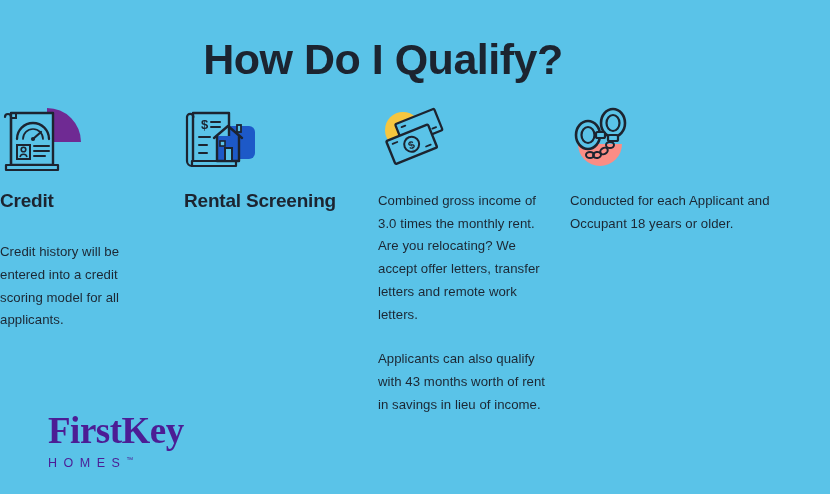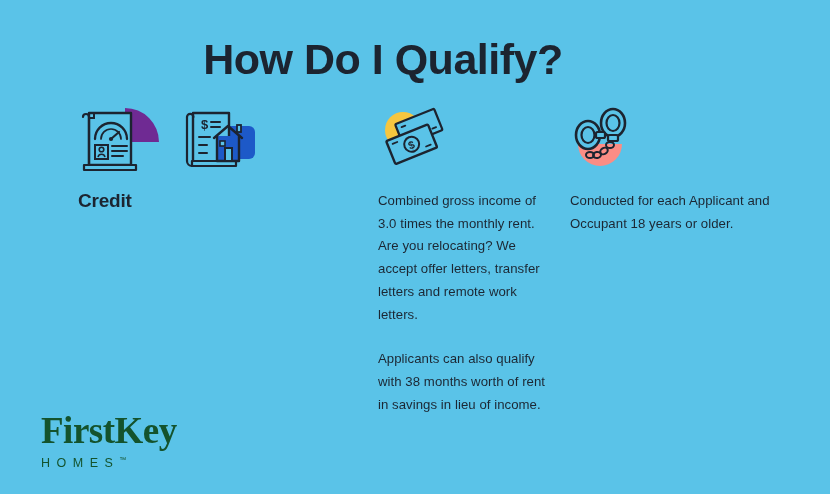--- a/index.html
+++ b/index.html
@@ -44,21 +44,21 @@
     left: 0;
     width: 830px;
     display: flex;
     align-items: flex-start;
   }
 
   .col {
     position: relative;
     padding-right: 14px;
   }
-  .col-0 { width: 178px; padding-left: 78px; }
+  .col-0 { width: 178px; }
   .col-1 { width: 196px; padding-left: 6px; }
   .col-2 { width: 196px; padding-left: 4px; }
   .col-3 { width: 260px; padding-left: 0px; }
 
   
   .icon-wrap {
     position: relative;
     height: 70px;
     width: 86px;
     margin-bottom: 16px;
@@ -85,23 +85,23 @@
     font-size: 13.2px;
     line-height: 1.72;
     color: #1c2733;
     letter-spacing: 0.05px;
   }
   .col-body + .col-body { margin-top: 22px; }
 
   
   .logo {
     position: absolute;
-    left: 41px;
+    left: 48px;
     bottom: 24px;
-    color: #14532d;
+    color: #4c1d95;
   }
   .logo-word {
     font-family: "Liberation Serif", serif;
     font-size: 37px;
     font-weight: 700;
     line-height: 1;
     letter-spacing: -0.5px;
   }
   .logo-sub {
     font-family: "Liberation Sans", sans-serif;
@@ -148,20 +148,21 @@
           <rect x="17" y="41" width="13" height="14" fill="#5ac3e8" stroke="#1c2430" stroke-width="2"></rect>
           <circle cx="23.5" cy="45.5" r="2.3" fill="none" stroke="#1c2430" stroke-width="1.6"></circle>
           <path d="M20 53 a3.6 3.6 0 0 1 7 0" fill="none" stroke="#1c2430" stroke-width="1.6"></path>
 
           <line x1="34" y1="42" x2="49" y2="42" stroke="#1c2430" stroke-width="2" stroke-linecap="round"></line>
           <line x1="34" y1="47" x2="49" y2="47" stroke="#1c2430" stroke-width="2" stroke-linecap="round"></line>
           <line x1="34" y1="52" x2="45" y2="52" stroke="#1c2430" stroke-width="2" stroke-linecap="round"></line>
         </svg>
       </div>
       <div class="col-heading">Credit</div>
+      <div class="col-body">Credit history will be entered into a credit scoring model for all applicants.</div>
     </div>
 
     <div class="col col-1">
       <div class="icon-wrap">
         <svg width="86" height="70" viewBox="0 0 86 70">
 
           <rect x="38" y="22" width="33" height="33" rx="6" fill="#1d59c8"></rect>
 
           <path d="M9 9 h36 v52 h-36 z" fill="#5ac3e8" stroke="#1c2430" stroke-width="2.4" stroke-linejoin="round"></path>
           <path d="M3 13 a3.2 3.2 0 0 1 6.4 0" fill="none" stroke="#1c2430" stroke-width="2.2" stroke-linecap="round"></path>
@@ -176,20 +177,21 @@
           <line x1="15" y1="41" x2="23" y2="41" stroke="#1c2430" stroke-width="2" stroke-linecap="round"></line>
           <line x1="15" y1="49" x2="23" y2="49" stroke="#1c2430" stroke-width="2" stroke-linecap="round"></line>
 
           <path d="M30 34 L44 22 L58 34" fill="none" stroke="#1c2430" stroke-width="2.4" stroke-linecap="round" stroke-linejoin="round"></path>
           <path d="M33 32 v25 h22 v-25" fill="#1d59c8" stroke="#1c2430" stroke-width="2.4" stroke-linejoin="round"></path>
           <rect x="53" y="21" width="4" height="7" fill="#5ac3e8" stroke="#1c2430" stroke-width="1.8"></rect>
           <rect x="41" y="44" width="7" height="13" fill="#5ac3e8" stroke="#1c2430" stroke-width="2"></rect>
           <rect x="36" y="37" width="5" height="5" fill="#5ac3e8" stroke="#1c2430" stroke-width="1.6"></rect>
         </svg>
       </div>
+      <div class="col-heading">Rental Screening</div>
     </div>
 
     <div class="col col-2">
       <div class="icon-wrap">
         <svg width="86" height="70" viewBox="0 0 86 70">
 
           <circle cx="25" cy="26" r="18" fill="#f6c63f"></circle>
 
           <g transform="rotate(-22 42 34)">
             <rect x="24" y="12" width="42" height="23" rx="1.5" fill="#5ac3e8" stroke="#1c2430" stroke-width="2.2"></rect>
@@ -200,21 +202,21 @@
           <g transform="rotate(-22 36 42)">
             <rect x="12" y="27" width="45" height="25" rx="1.5" fill="#5ac3e8" stroke="#1c2430" stroke-width="2.4"></rect>
             <circle cx="34.5" cy="39.5" r="7.5" fill="#5ac3e8" stroke="#1c2430" stroke-width="2"></circle>
             <text x="31" y="44" font-family="Liberation Sans, sans-serif" font-size="11" font-weight="700" fill="#1c2430">$</text>
             <line x1="17" y1="32" x2="22" y2="32" stroke="#1c2430" stroke-width="1.8" stroke-linecap="round"></line>
             <line x1="47" y1="47" x2="52" y2="47" stroke="#1c2430" stroke-width="1.8" stroke-linecap="round"></line>
           </g>
         </svg>
       </div>
       <div class="col-body">Combined gross income of 3.0 times the monthly rent. Are you relocating? We accept offer letters, transfer letters and remote work letters.</div>
-      <div class="col-body">Applicants can also qualify with 38 months worth of rent in savings in lieu of income.</div>
+      <div class="col-body">Applicants can also qualify with 43 months worth of rent in savings in lieu of income.</div>
     </div>
 
     <div class="col col-3">
       <div class="icon-wrap">
         <svg width="86" height="70" viewBox="0 0 86 70">
 
           <path d="M8 40 A22 22 0 0 0 52 40 Z" fill="#fb8d85"></path>
 
           <ellipse cx="43" cy="19" rx="12" ry="14" fill="#5ac3e8" stroke="#1c2430" stroke-width="2.6"></ellipse>
           <ellipse cx="43" cy="19" rx="6.5" ry="8" fill="#5ac3e8" stroke="#1c2430" stroke-width="2.2"></ellipse>

